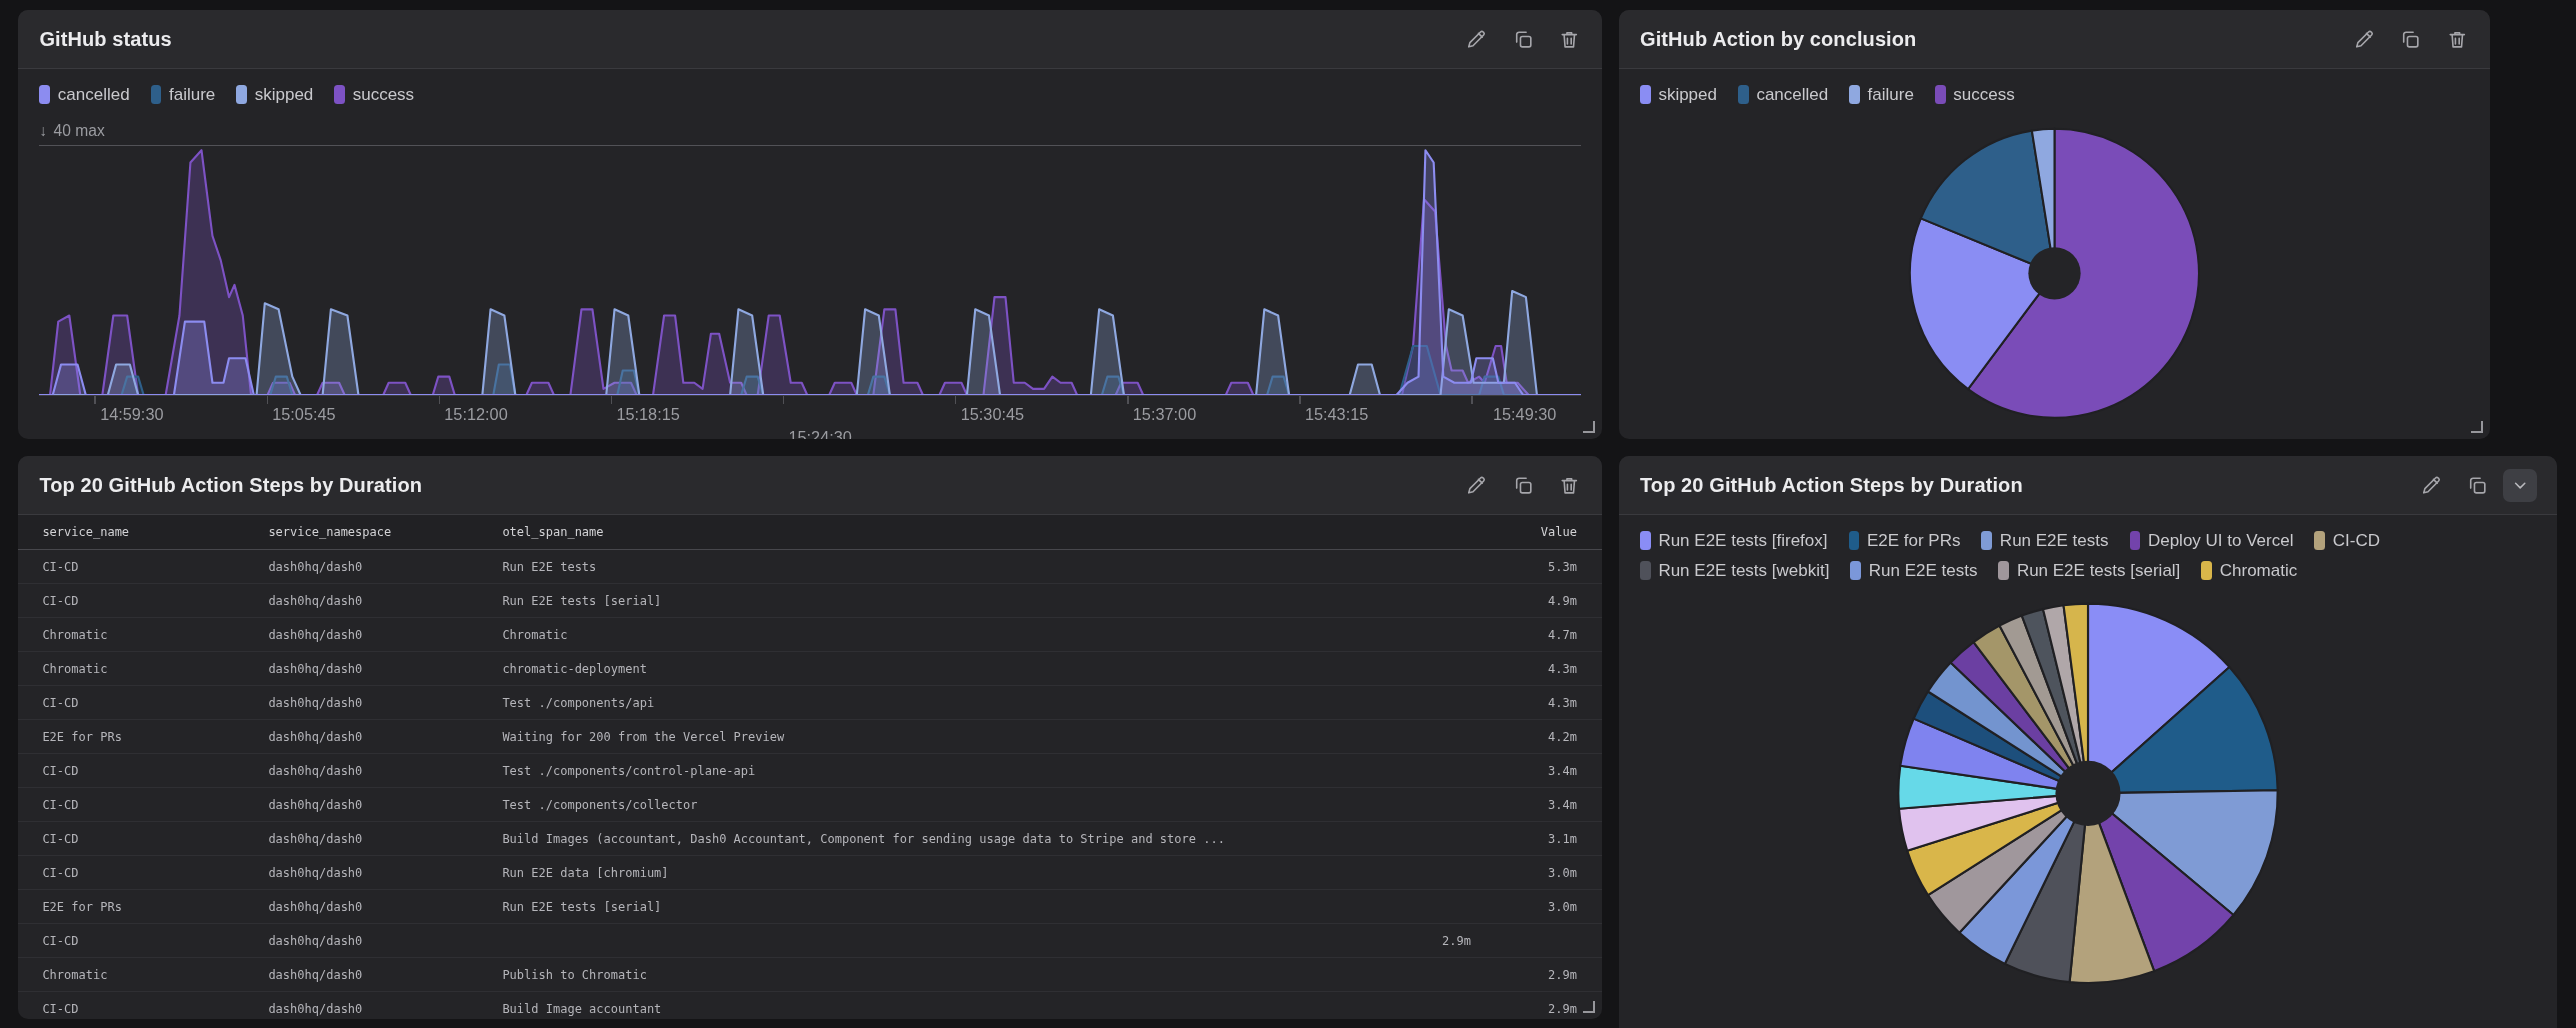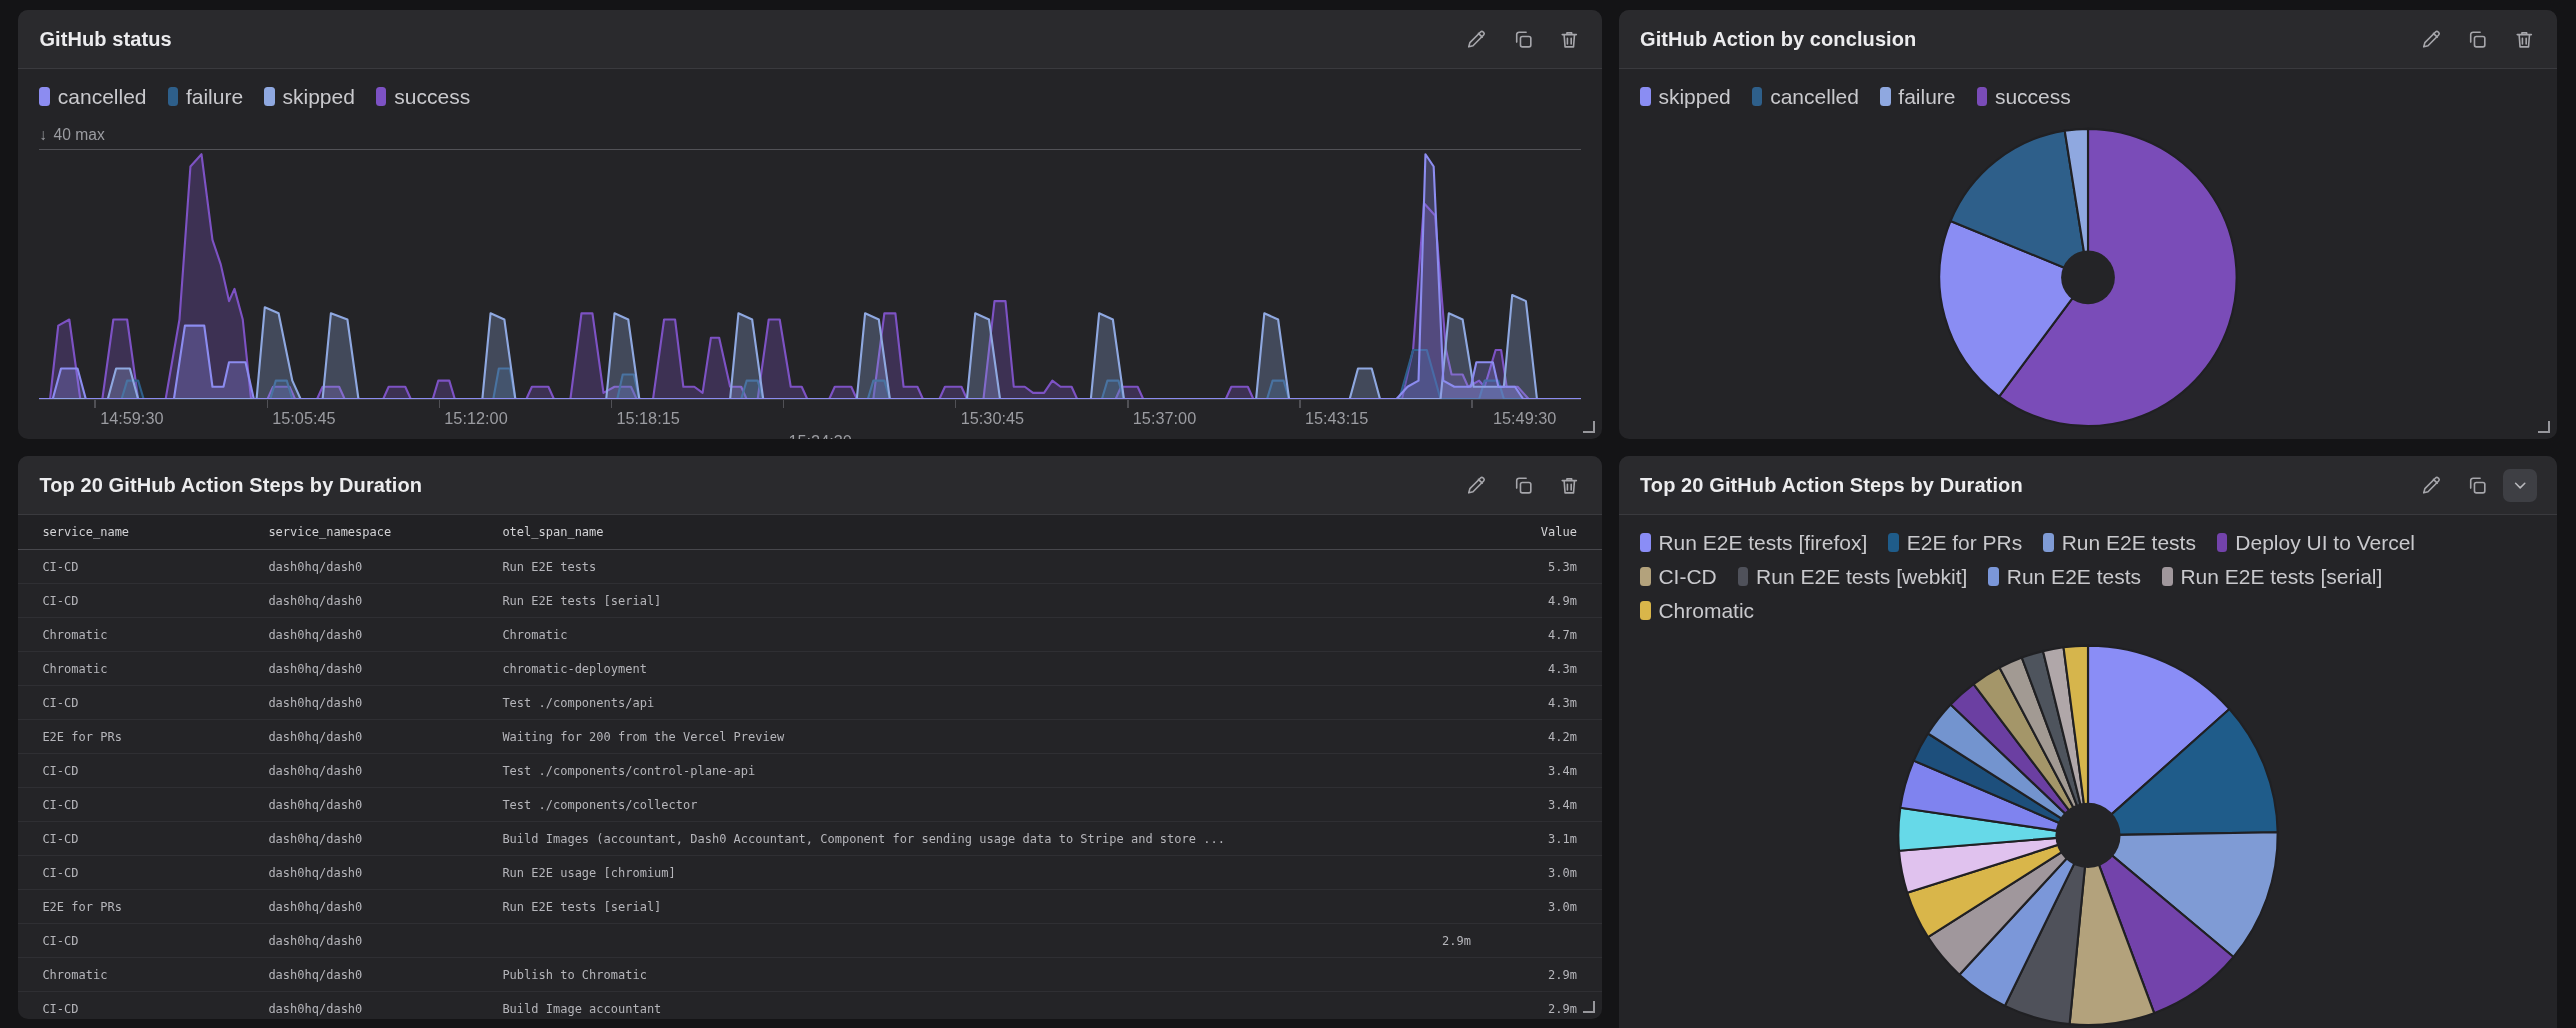--- a/index.html
+++ b/index.html
@@ -4,35 +4,35 @@
 <style>
   html,body{margin:0;padding:0;}
   body{
     width:2576px;height:1029px;overflow:hidden;position:relative;
     background:#141416;
     font-family:"Liberation Sans", sans-serif;
     -webkit-font-smoothing:antialiased;
   }
   .panel{position:absolute;background:#242427;border-radius:10px;overflow:hidden;}
   #p1{left:18.4px;top:10px;width:1584px;height:429px;}
-  #p2{left:1619px;top:10px;width:938px;height:429px;}
+  #p2{left:1619px;top:10px;width:871px;height:429px;}
   #p3{left:18.4px;top:456px;width:1584px;height:563px;}
   #p4{left:1619px;top:456px;width:938px;height:613px;}
 
   .panel-header{
     height:58px;display:flex;align-items:center;justify-content:space-between;
     padding:0 21px;background:#2a2a2d;border-bottom:0.7px solid #3a3a3e;
   }
   .panel-title{font-size:20px;font-weight:600;color:#ececee;letter-spacing:0.1px;}
   .panel-actions{display:flex;align-items:center;gap:22.6px;}
   .icon-btn{width:24px;height:24px;color:#a6a6ab;cursor:pointer;display:flex;align-items:center;justify-content:center;}
   .icon-btn svg{width:22.6px;height:22.6px;}
 
   .legend-row{display:flex;flex-wrap:wrap;gap:10px 21px;padding:15.6px 21px 0 21px;position:relative;}
-  .legend-item{display:flex;align-items:center;gap:7.8px;font-size:21px;color:#c9c9cd;cursor:pointer;}
+  .legend-item{display:flex;align-items:center;gap:7.8px;font-size:17px;color:#c9c9cd;cursor:pointer;}
   .legend-swatch{width:10.6px;height:18.4px;border-radius:3.5px;flex:0 0 auto;}
 
   .maxrow{display:flex;align-items:center;gap:6.4px;margin:17px 21px 0 21px;font-size:15.6px;color:#9b9ca1;}
 
   .plot{position:relative;margin:5.7px 21px 0 21px;height:249px;border-top:1.4px solid #525257;}
   .plot svg{position:absolute;left:0;top:0;width:100%;height:100%;}
   .axis-row{position:relative;margin:0 21px;height:31px;border-top:1.4px solid #3e3e43;}
   .axis-tick{position:absolute;top:-0.7px;width:1.4px;height:8.5px;background:#505055;}
   .axis-label{position:absolute;top:8.5px;font-size:16.3px;color:#9b9ca1;white-space:nowrap;}
 
@@ -270,21 +270,21 @@
       </div>
       <div class="t-row">
         <div class="cell">CI-CD</div>
         <div class="cell">dash0hq/dash0</div>
         <div class="cell">Build Images (accountant, Dash0 Accountant, Component for sending usage data to Stripe and store ...</div>
         <div class="cell val">3.1m</div>
       </div>
       <div class="t-row">
         <div class="cell">CI-CD</div>
         <div class="cell">dash0hq/dash0</div>
-        <div class="cell">Run E2E usage [chromium]</div>
+        <div class="cell">Run E2E data [chromium]</div>
         <div class="cell val">3.0m</div>
       </div>
       <div class="t-row">
         <div class="cell">E2E for PRs</div>
         <div class="cell">dash0hq/dash0</div>
         <div class="cell">Run E2E tests [serial]</div>
         <div class="cell val">3.0m</div>
       </div>
       <div class="t-row">
         <div class="cell">CI-CD</div>

